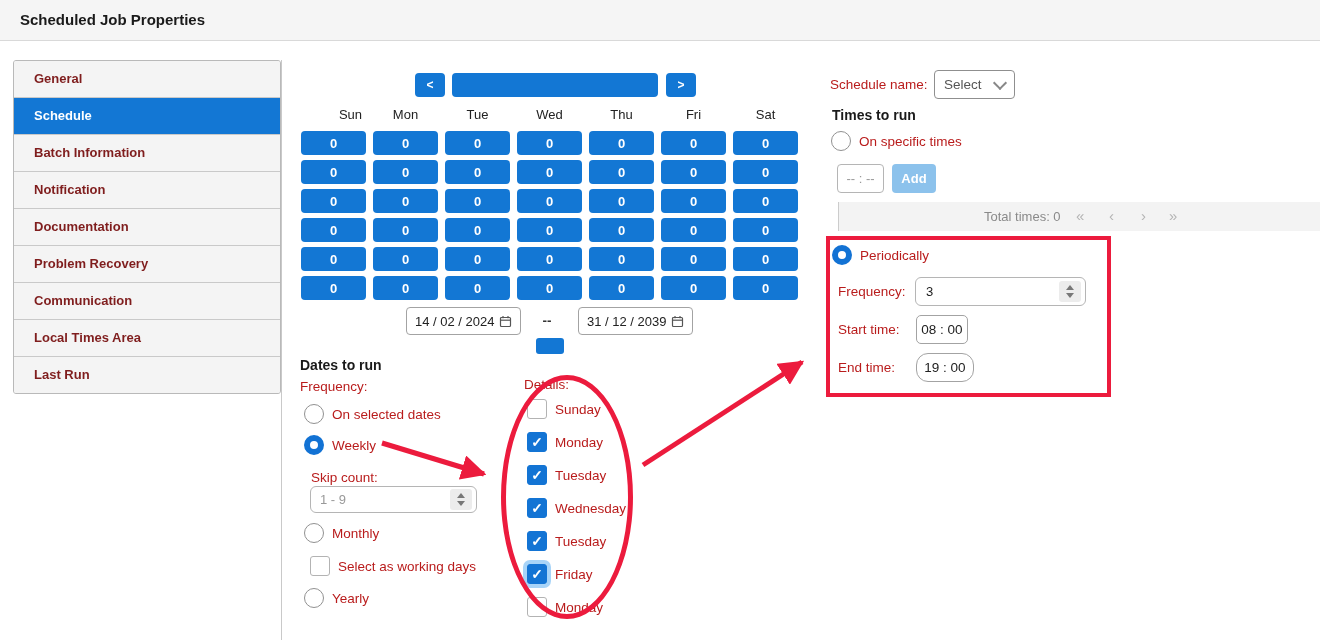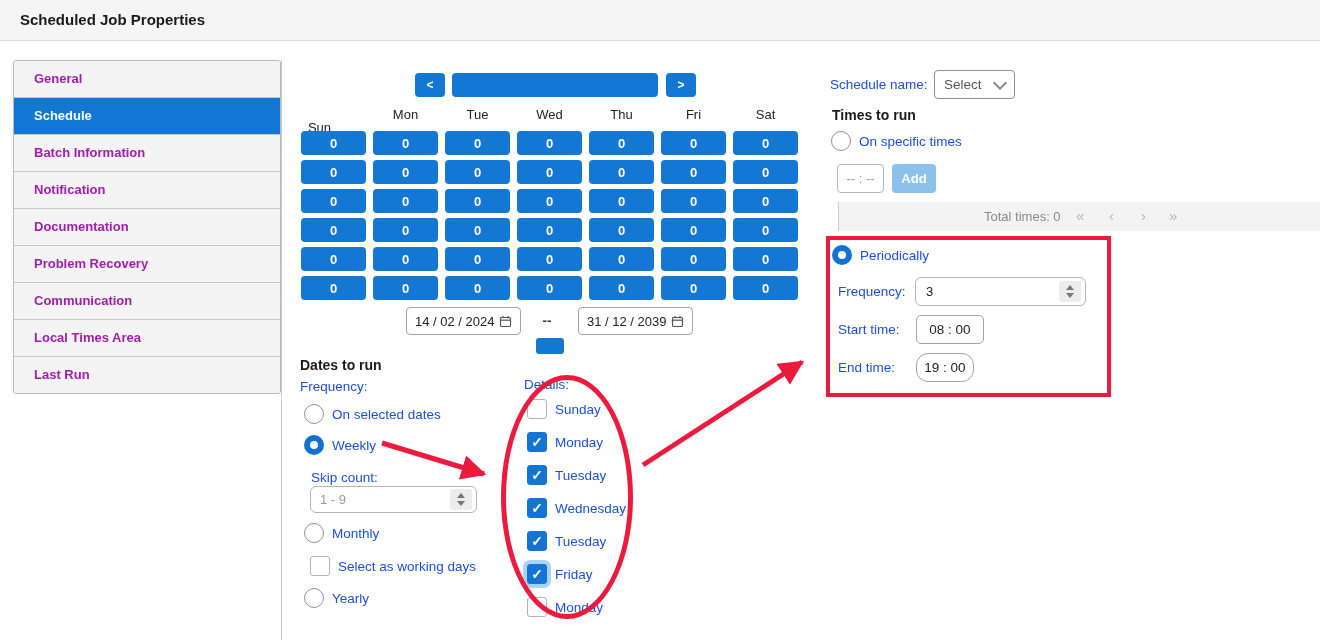--- a/index.html
+++ b/index.html
@@ -7,21 +7,21 @@
         font-family:"Liberation Sans",sans-serif;overflow:hidden;color:#1a1a1a;}
   .abs{position:absolute;}
 
   
   .header{left:0;top:0;width:1320px;height:40px;background:#f5f5f5;border-bottom:1px solid #d9d9d9;}
   .title{left:20px;top:11px;font-size:15px;font-weight:bold;color:#1a1a1a;}
 
   
   .v-divider{left:281px;top:60px;width:1px;height:580px;background:#c9c9c9;}
   .sidebar{left:13px;top:60px;width:268px;border:1px solid #b9b9b9;border-radius:3px;overflow:hidden;background:#f4f4f4;box-sizing:border-box;}
-  .side-item{height:36px;line-height:36px;padding-left:20px;font-size:13px;font-weight:bold;color:#a21caf;
+  .side-item{height:36px;line-height:36px;padding-left:20px;font-size:13px;font-weight:bold;color:#7f1d1d;
              background:#f4f4f4;border-bottom:1px solid #c9c9c9;cursor:pointer;}
   .side-item:last-child{border-bottom:none;}
   .side-item.active{background:#1377d4;color:#ffffff;}
 
   
   .btn-blue{background:#1377d4;color:#fff;border:none;border-radius:4px;font-weight:bold;font-size:12px;cursor:pointer;
             display:flex;align-items:center;justify-content:center;box-sizing:border-box;}
 
   
   .cal-grid{left:301px;top:131px;display:grid;grid-template-columns:repeat(7,65px);column-gap:7px;row-gap:5px;}
@@ -42,21 +42,21 @@
   
   .radio{width:20px;height:20px;border-radius:50%;border:1px solid #919191;background:#fff;box-sizing:border-box;flex:none;cursor:pointer;}
   .radio.checked{border:6px solid #1272d4;}
   .cb{width:20px;height:20px;border:1px solid #b3b3b3;border-radius:3px;background:#fff;box-sizing:border-box;flex:none;cursor:pointer;
       display:flex;align-items:center;justify-content:center;}
   .cb.checked{background:#1374d4;border-color:#1374d4;}
   .cb .check{color:#fff;font-size:14px;font-weight:bold;line-height:1;}
   .cb.focus{box-shadow:0 0 0 4px #a8d4f8;}
 
   .row{display:flex;align-items:center;gap:8px;}
-  .lbl{font-size:13.5px;color:#1d4ed8;}
+  .lbl{font-size:13.5px;color:#b91c1c;}
   .lbl-b{font-size:14px;font-weight:bold;color:#1a1a1a;}
 
   
   .select-box{left:934px;top:70px;width:81px;height:29px;border:1px solid #8f8f8f;border-radius:4px;box-sizing:border-box;
               display:flex;align-items:center;justify-content:space-between;padding:0 9px;cursor:pointer;background:#fff;}
   .select-box .val{font-size:13.5px;color:#555;}
   .chev{width:8px;height:8px;border-right:2px solid #888;border-bottom:2px solid #888;transform:rotate(45deg);margin-top:-4px;}
   .add-btn{left:892px;top:164px;width:44px;height:29px;background:#8cc2ec;color:#fff;border:none;border-radius:4px;
            font-size:13px;font-weight:bold;cursor:pointer;}
   .total-bar{left:838px;top:202px;width:482px;height:29px;background:#f3f3f3;border-left:1px solid #ccc;}
@@ -89,21 +89,21 @@
     <div class="side-item">Problem Recovery</div>
     <div class="side-item">Communication</div>
     <div class="side-item">Local Times Area</div>
     <div class="side-item">Last Run</div>
   </div>
 
   <button class="abs btn-blue" style="left:415px;top:73px;width:30px;height:24px;">&lt;</button>
   <button class="abs btn-blue" style="left:452px;top:73px;width:206px;height:24px;"></button>
   <button class="abs btn-blue" style="left:666px;top:73px;width:30px;height:24px;">&gt;</button>
 
-  <div class="abs day-head" style="left:287px;margin-top:13px;">Sun</div>
+  <div class="abs day-head" style="left:318px;">Sun</div>
   <div class="abs day-head" style="left:373px;">Mon</div>
   <div class="abs day-head" style="left:445px;">Tue</div>
   <div class="abs day-head" style="left:517px;">Wed</div>
   <div class="abs day-head" style="left:589px;">Thu</div>
   <div class="abs day-head" style="left:661px;">Fri</div>
   <div class="abs day-head" style="left:733px;">Sat</div>
 
   <div class="abs cal-grid">
       <button class="cal-cell">0</button>
       <button class="cal-cell">0</button>
@@ -277,21 +277,21 @@
   <div class="abs lbl" style="left:838px;top:284px;">Frequency:</div>
   <div class="abs inputbox" style="left:915px;top:277px;width:171px;height:29px;padding:0 4px 0 10px;border-radius:6px;border-color:#b5b5b5;justify-content:space-between;">
     <span>3</span>
     <span class="spin">
         <span class="tri-up"></span>
         <span class="tri-down"></span>
       </span>
   </div>
 
   <div class="abs lbl" style="left:838px;top:322px;">Start time:</div>
-  <div class="abs inputbox center" style="left:916px;top:315px;width:68px;height:29px;border-radius:5px;font-size:13.5px;">
+  <div class="abs inputbox center" style="left:916px;top:315px;width:52px;height:29px;border-radius:5px;font-size:13.5px;">
     <span>08 : 00</span>
   </div>
 
   <div class="abs lbl" style="left:838px;top:360px;">End time:</div>
   <div class="abs inputbox center" style="left:916px;top:353px;width:58px;height:29px;border-radius:12px;font-size:13.5px;">
     <span>19 : 00</span>
   </div>
 
   <div class="abs anno-rect"></div>
   <div class="abs anno-ellipse"></div>

